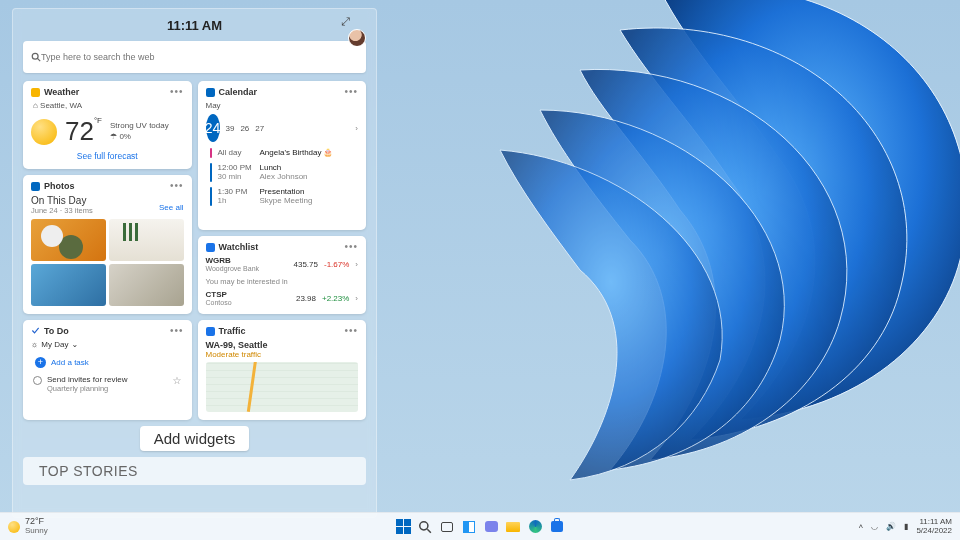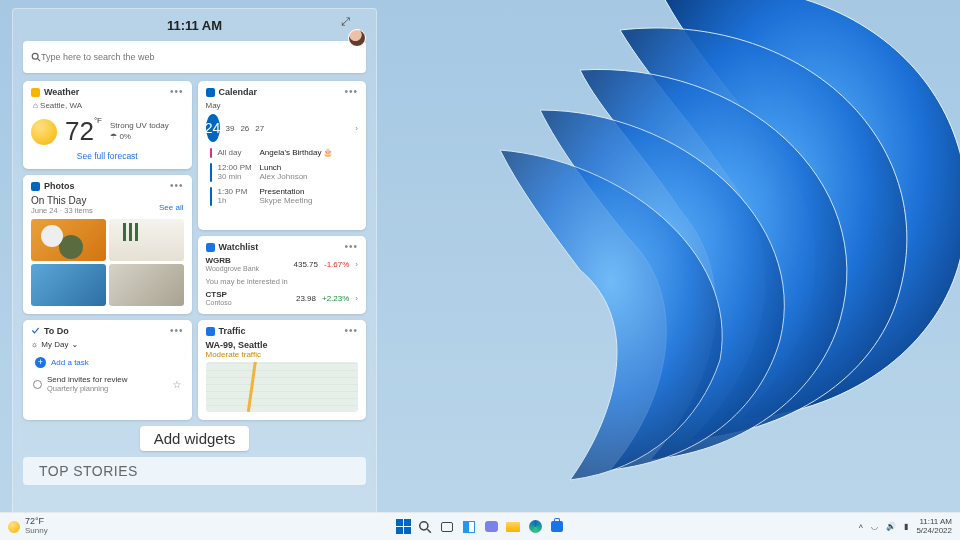--- a/index.html
+++ b/index.html
@@ -66,21 +66,21 @@
   .wl-sym{font-weight:600;}
   .wl-name{font-size:7px;color:#888;}
   .wl-price{margin-left:auto;}
   .red{color:#d93025;} .green{color:#1e8e3e;}
   .wl-int{font-size:7.5px;color:#888;margin-top:5px;}
 
   
   .todo .myday{font-size:8px;display:flex;align-items:center;gap:3px;margin:2px 0 4px;color:#333;}
   .todo-add{display:flex;align-items:center;gap:5px;font-size:8px;color:#1a73e8;padding:4px 4px;}
   .plus-circ{width:11px;height:11px;border-radius:50%;background:#1a73e8;color:#fff;display:flex;align-items:center;justify-content:center;font-size:9px;line-height:1;}
-  .todo-item{display:flex;align-items:center;gap:5px;font-size:8px;padding:3px 2px;}
+  .todo-item{display:flex;align-items:flex-start;gap:5px;font-size:8px;padding:3px 2px;}
   .todo-circ{width:9px;height:9px;border:1px solid #888;border-radius:50%;flex:none;margin-top:1px;}
   .todo-star{margin-left:auto;color:#888;font-size:10px;}
 
   
   .tf-loc{font-size:9px;font-weight:600;}
   .tf-stat{font-size:8px;color:#d08800;margin-bottom:3px;}
   .tf-map{height:50px;border-radius:3px;background:
      repeating-linear-gradient(0deg,#e6f0e8 0 6px,#dde9df 6px 7px),
      repeating-linear-gradient(90deg,transparent 0 8px,rgba(100,140,100,.25) 8px 9px);
      position:relative;overflow:hidden;}

